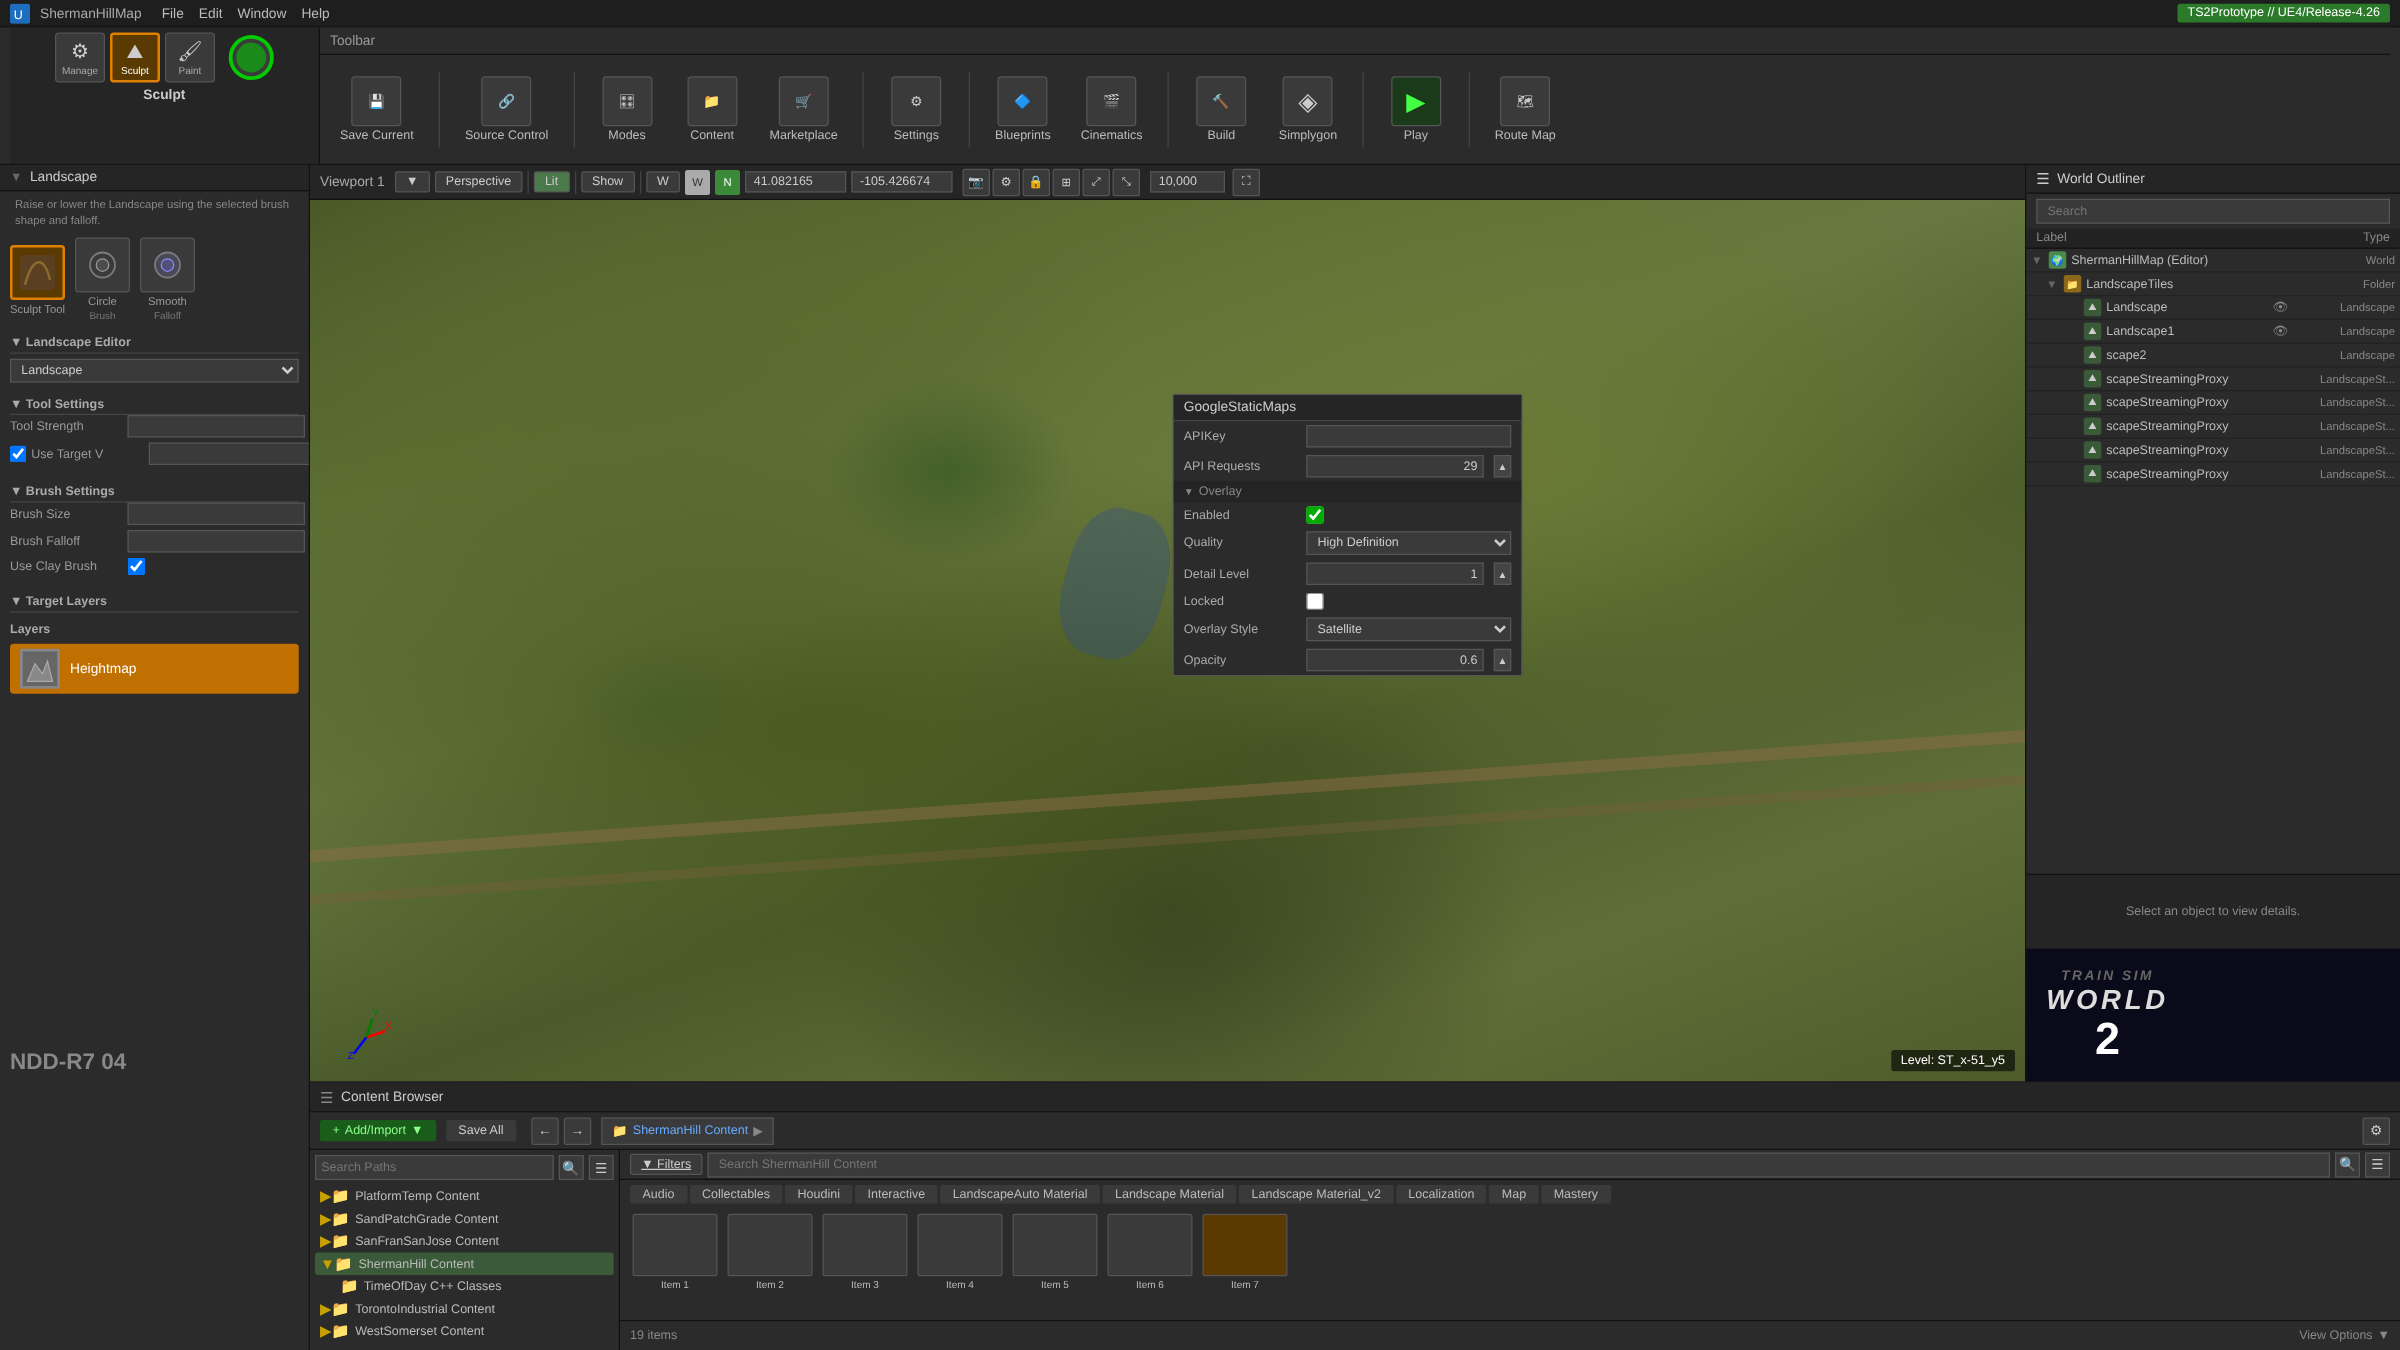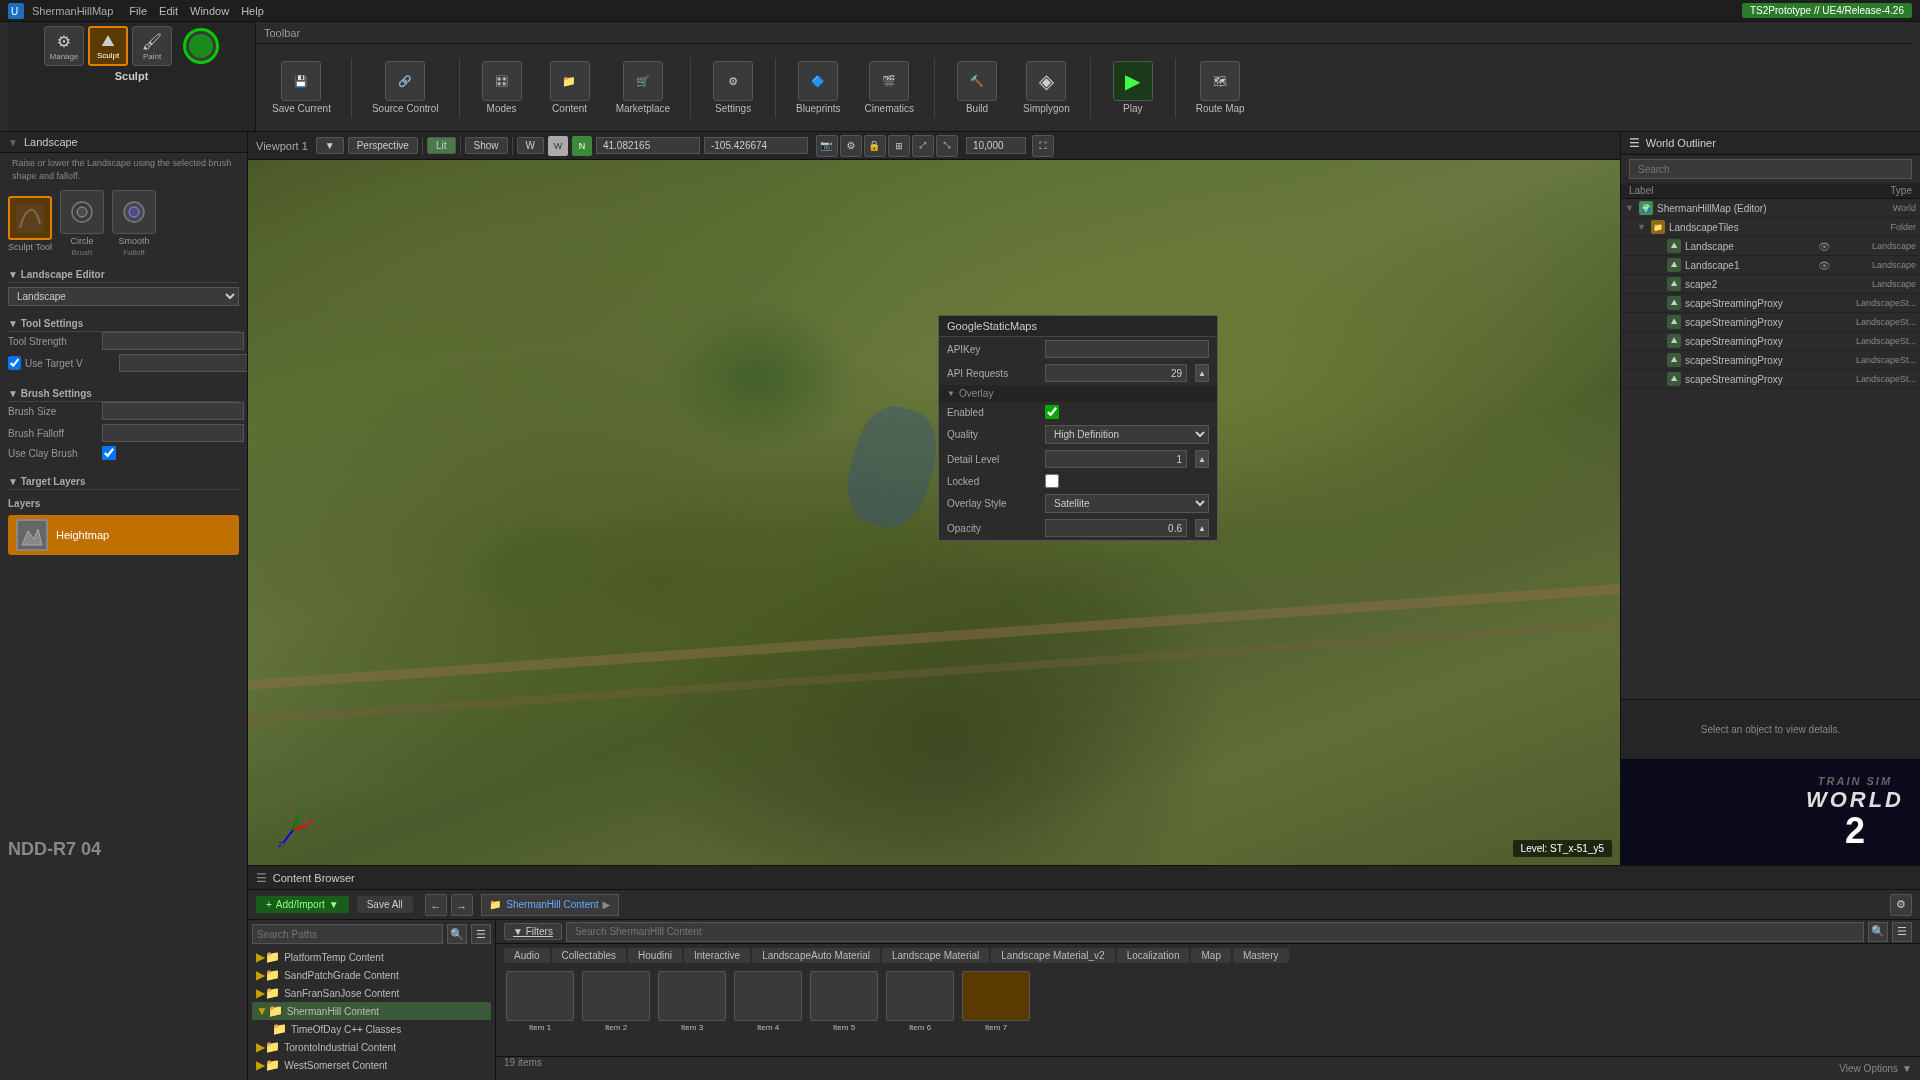--- a/index.html
+++ b/index.html
@@ -58,21 +58,21 @@
     .layer-item { background: #c07000; border-radius: 3px; padding: 4px 8px; display: flex; align-items: center; gap: 8px; margin-top: 4px; }
     .layer-item .layer-thumb { width: 32px; height: 32px; background: #888; border-radius: 2px; display: flex; align-items: center; justify-content: center; }
     .layer-item span { color: #fff; font-size: 11px; }
     
     
     #viewport-area { flex: 1; display: flex; flex-direction: column; position: relative; }
     #viewport-toolbar { height: 28px; background: #252525; border-bottom: 1px solid #111; display: flex; align-items: center; padding: 0 8px; gap: 4px; }
     #viewport-toolbar .vp-label { color: #aaa; font-size: 11px; margin-right: 4px; }
     .vp-btn { background: #3a3a3a; border: 1px solid #555; color: #ccc; padding: 2px 8px; border-radius: 2px; cursor: pointer; font-size: 10px; }
     .vp-btn.active { background: #4a7a4a; }
-    .vp-coords { background: #3a3a3a; border: 1px solid #555; color: #ccc; padding: 2px 6px; font-size: 10px; width: 104px; }
+    .vp-coords { background: #3a3a3a; border: 1px solid #555; color: #ccc; padding: 2px 6px; font-size: 10px; width: 81px; }
     .vp-num { background: #3a3a3a; border: 1px solid #555; color: #ccc; padding: 2px 6px; font-size: 10px; width: 60px; }
     .vp-sep { width: 1px; height: 18px; background: #444; }
     
     #viewport-img { flex: 1; background: #556655; position: relative; overflow: hidden; }
     .vp-overlay-info { position: absolute; bottom: 8px; right: 8px; background: rgba(0,0,0,0.6); color: #fff; padding: 3px 8px; font-size: 10px; border-radius: 2px; }
     .vp-axes { position: absolute; bottom: 20px; left: 20px; width: 40px; height: 40px; }
     
     
     #overlay-panel { position: absolute; top: 155px; left: 690px; background: #2b2b2b; border: 1px solid #555; border-radius: 2px; width: 280px; z-index: 100; }
     #overlay-panel .panel-title { background: #252525; padding: 4px 8px; font-size: 11px; color: #ccc; border-bottom: 1px solid #444; }
@@ -130,21 +130,21 @@
     
     #cb-grid { flex: 1; display: flex; flex-direction: column; overflow: hidden; }
     #cb-tabs { display: flex; gap: 2px; padding: 4px 8px; flex-wrap: wrap; }
     .cb-tab { background: #3a3a3a; color: #bbb; padding: 2px 10px; border-radius: 2px; cursor: pointer; font-size: 10px; }
     
     #cb-items { display: flex; flex-wrap: wrap; gap: 4px; padding: 4px 8px; overflow-y: auto; flex: 1; }
     .cb-item { width: 72px; display: flex; flex-direction: column; align-items: center; gap: 2px; cursor: pointer; }
     .cb-item .thumb { width: 68px; height: 50px; background: #3a3a3a; border: 1px solid #555; border-radius: 2px; display: flex; align-items: center; justify-content: center; font-size: 9px; color: #888; }
     .cb-item .name { font-size: 8px; color: #bbb; text-align: center; width: 100%; overflow: hidden; text-overflow: ellipsis; white-space: nowrap; }
     
-    #cb-status { height: 24px; border-top: 1px solid #111; display: flex; padding: 0 8px; gap: 8px; }
+    #cb-status { height: 24px; border-top: 1px solid #111; display: flex; align-items: center; padding: 0 8px; gap: 8px; }
     #cb-status span { color: #888; font-size: 10px; }
     .view-options { margin-left: auto; display: flex; align-items: center; gap: 4px; cursor: pointer; }
     .view-options span { color: #888; font-size: 10px; }
     
     
     #ndd-label { position: absolute; bottom: 220px; left: 8px; color: #888; font-size: 18px; font-weight: bold; }
     
     
     ::-webkit-scrollbar { width: 6px; height: 6px; }
     ::-webkit-scrollbar-track { background: #1a1a1a; }
@@ -594,21 +594,21 @@
               <span class="expand"> </span>
               <span class="item-icon" style="background:#3a5a3a;">⛰</span>
               <span class="item-name">scapeStreamingProxy</span>
               <span class="item-type">LandscapeSt...</span>
             </div>
           </div>
           <div class="detail-panel">
             <span>Select an object to view details.</span>
           </div>
 
-          <div style="background:#0a0a1a;padding:16px;display:flex;align-items:center;justify-content:flex-end;">
+          <div style="background:#0a0a1a;padding:16px;display:flex;align-items:center;justify-content:flex-start;">
             <div style="text-align:center;">
               <div style="font-size:11px;font-weight:bold;color:#666;letter-spacing:2px;font-style:italic;">TRAIN SIM</div>
               <div style="font-size:22px;font-weight:bold;color:#ddd;letter-spacing:3px;font-style:italic;">WORLD</div>
               <div style="font-size:36px;font-weight:bold;color:#fff;line-height:1;">2</div>
             </div>
           </div>
         </div>
       </div>
 
       <div id="content-browser">

